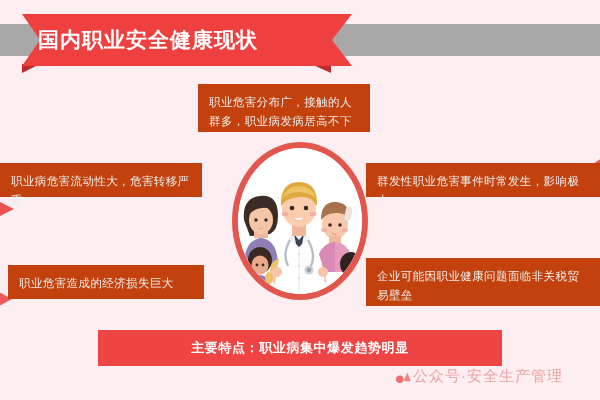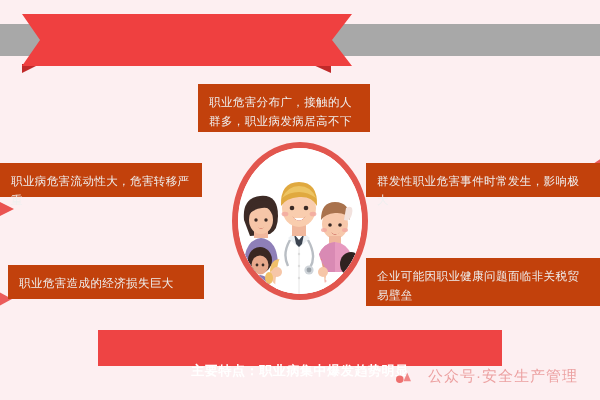--- a/index.html
+++ b/index.html
@@ -77,42 +77,42 @@
   
   .bottom-bar{
     position:absolute;left:98px;top:330px;width:404px;height:36px;
     background:#ee4444;
   }
   .bottom-bar-text{
     position:absolute;left:98px;top:330px;width:404px;height:36px;
     display:flex;align-items:center;justify-content:center;
     color:#ffffff;font-size:13px;font-weight:bold;letter-spacing:.6px;
     white-space:nowrap;
-    margin-top:23px;
   }
 
   
   .watermark{
     position:absolute;left:396px;top:364px;height:24px;
-    display:flex;align-items:center;gap:17px;
+    display:flex;align-items:center;gap:2px;
     color:#eb9b9b;font-size:15px;letter-spacing:1px;
     opacity:.92;white-space:nowrap;
   }
   .wm-logo{width:15px;height:15px;flex:0 0 auto;}
 </style>
 </head>
 <body>
 
 <div id="stage">
 
   <div class="ribbon-gray-left"></div>
   <div class="ribbon-gray-right"></div>
   <div class="ribbon-shadow-l"></div>
   <div class="ribbon-shadow-r"></div>
   <div class="ribbon-main"></div>
+  <div class="ribbon-title">国内职业安全健康现状</div>
 
   <div class="accent accent-l1"></div>
   <div class="accent accent-r1"></div>
   <div class="accent accent-r2"></div>
   <div class="accent accent-l2"></div>
 
   <div class="infobox box-top">职业危害分布广，接触的人群多，职业病发病居高不下</div>
   <div class="infobox box-left1">职业病危害流动性大，危害转移严重</div>
   <div class="infobox box-right1">群发性职业危害事件时常发生，影响极大</div>
   <div class="infobox box-right2">企业可能因职业健康问题面临非关税贸易壁垒</div>

